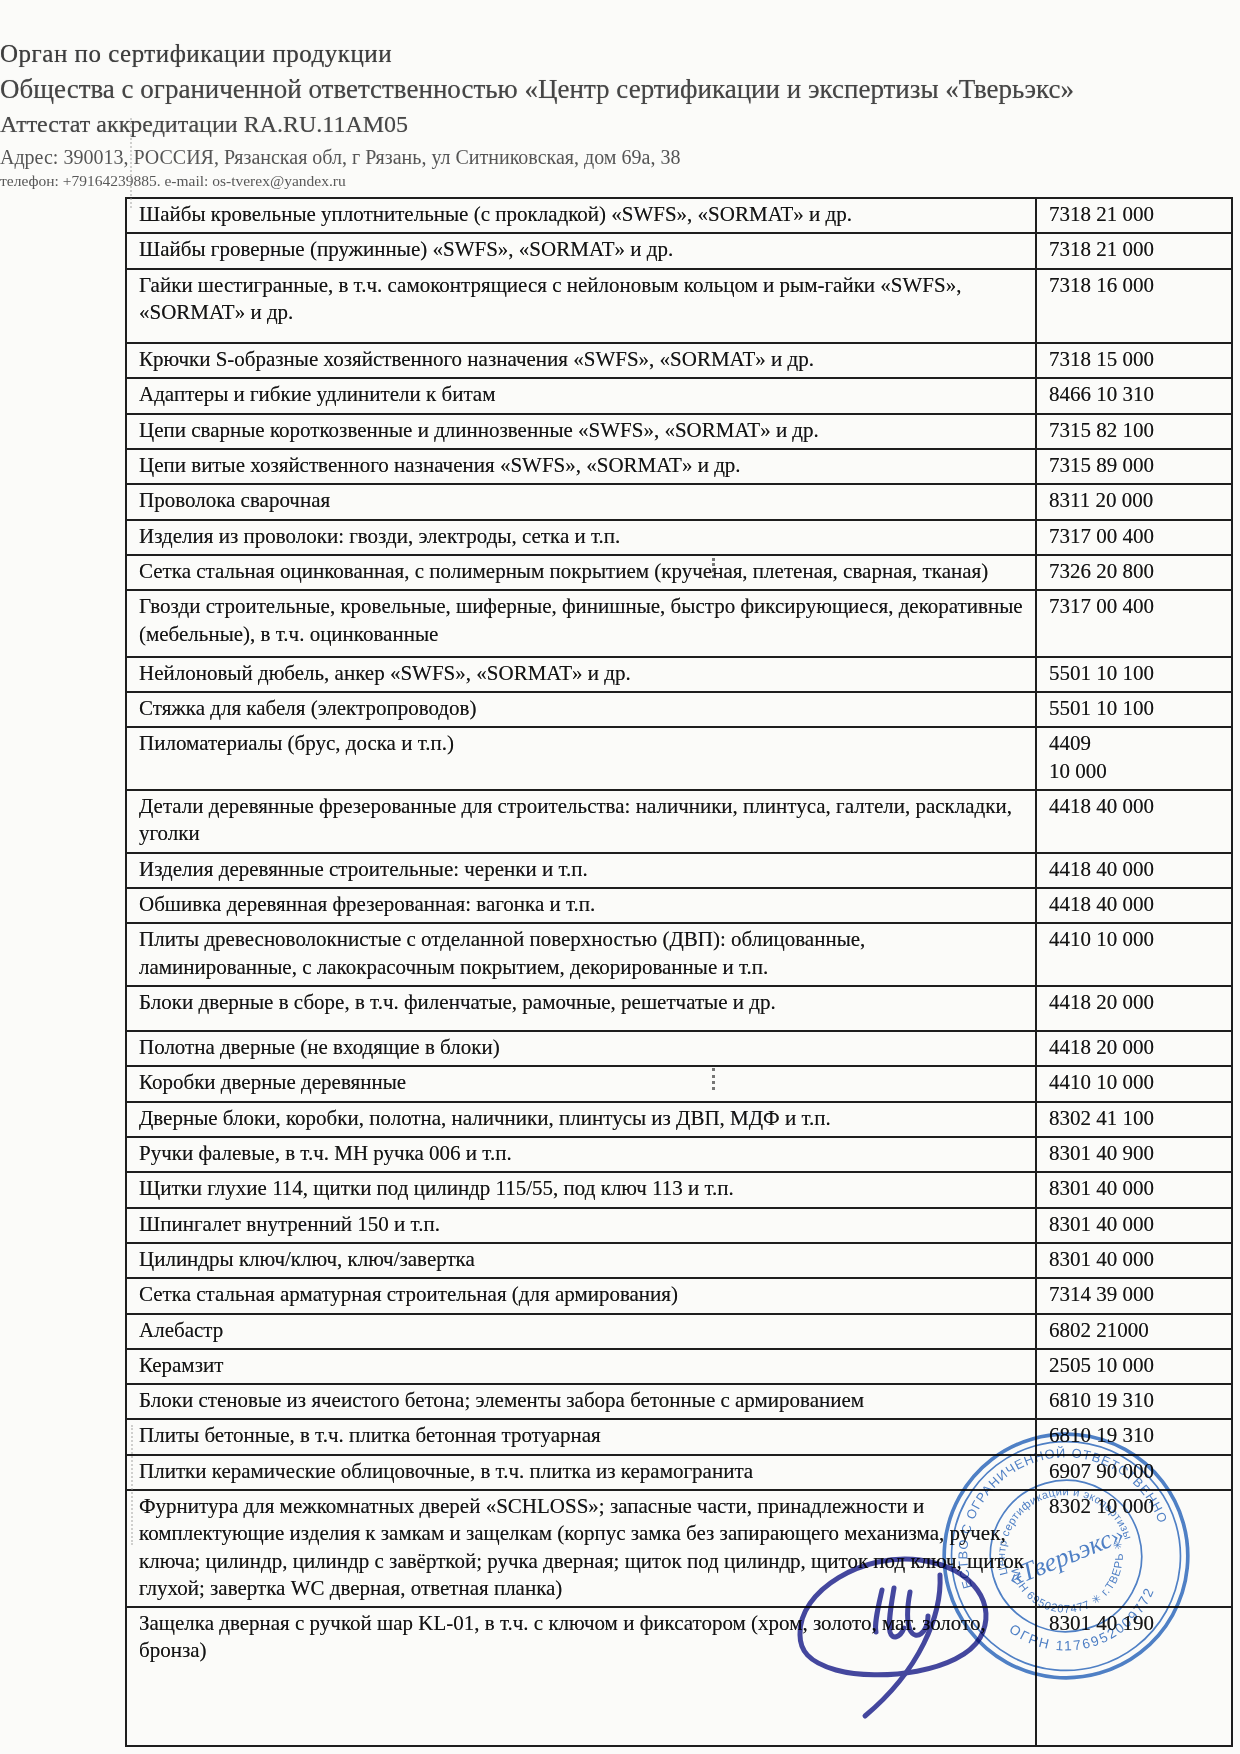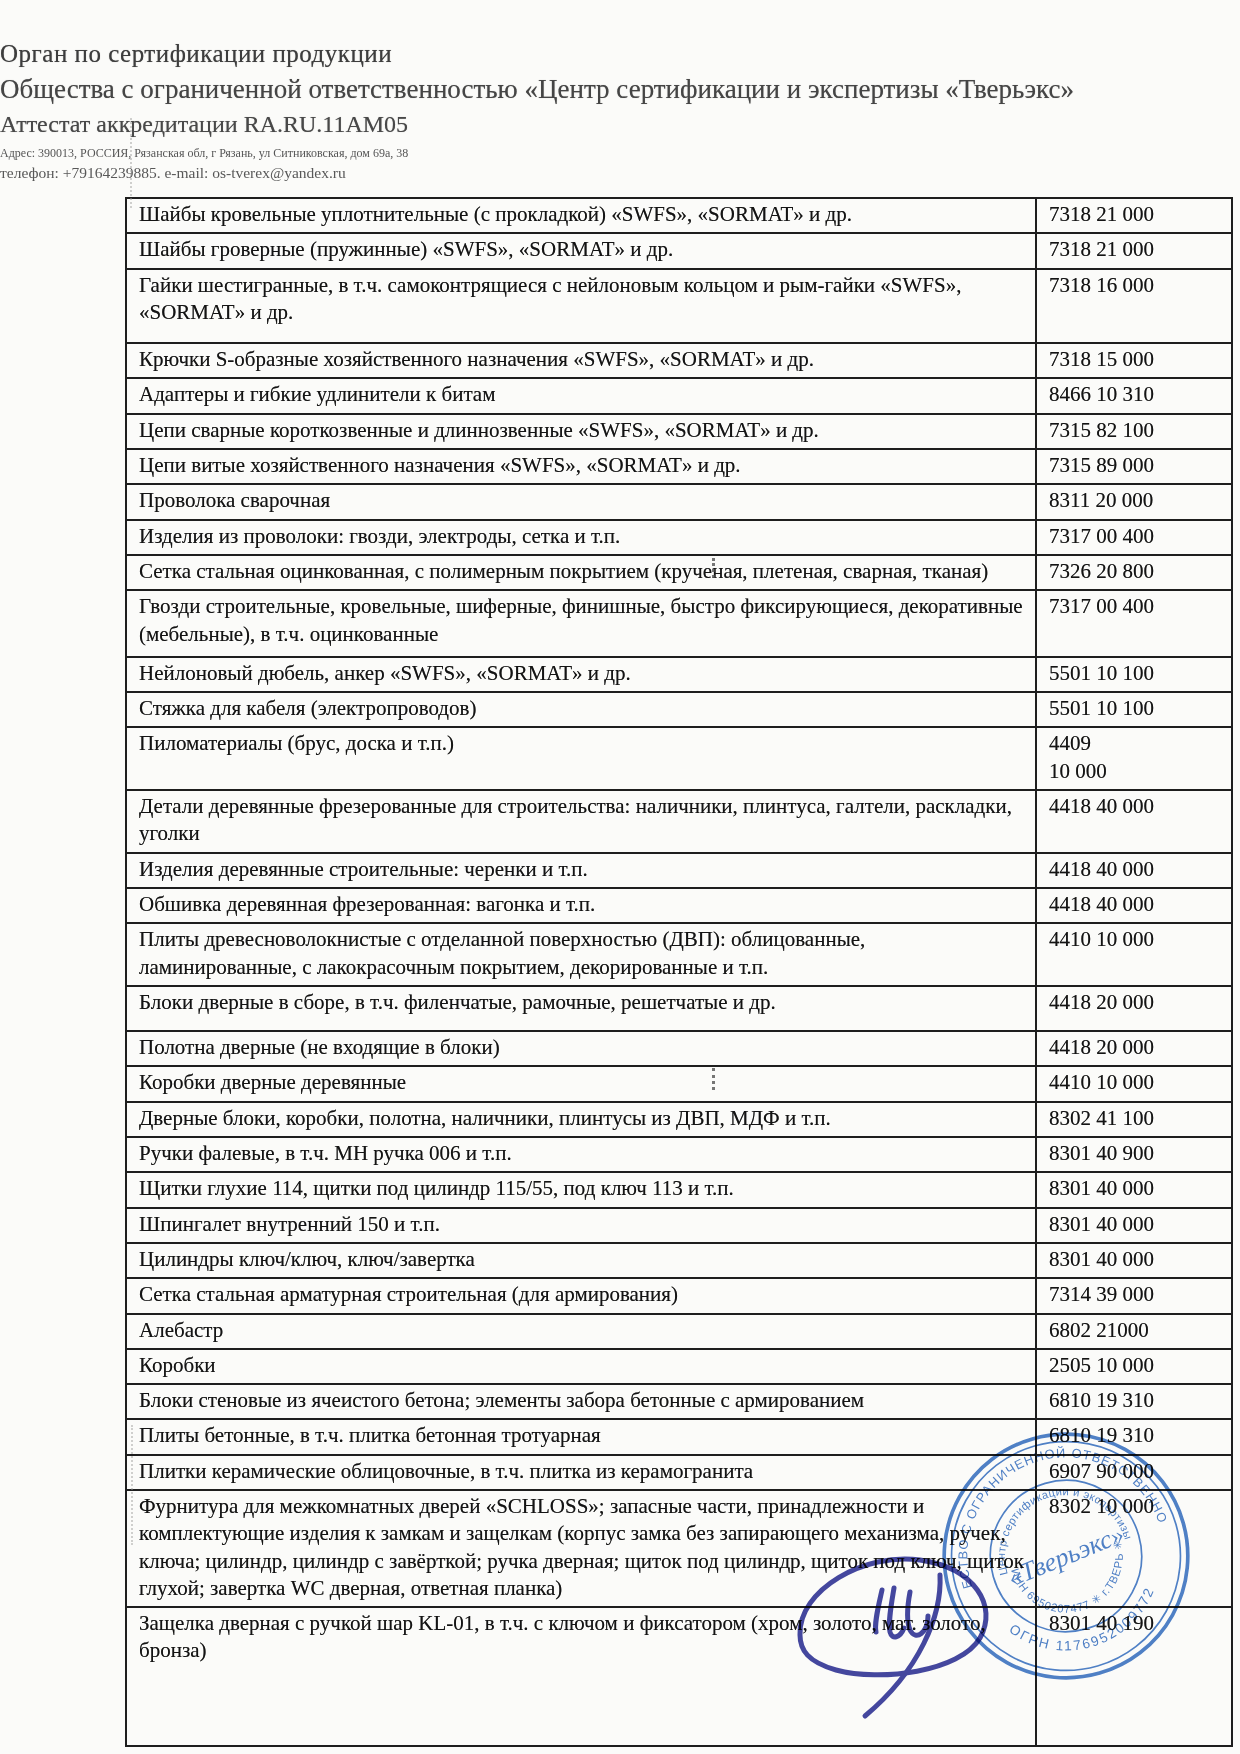--- a/index.html
+++ b/index.html
@@ -11,21 +11,21 @@
     position:relative;
     overflow:hidden;
   }
   .page{position:relative;width:1240px;height:1754px;}
 
   
   .header{position:absolute;top:40px;left:0;width:100%;color:#3a3a3a;}
   .header .h1{font-size:25px;letter-spacing:.5px;color:#3d3d3d;text-shadow:0 0 .7px rgba(40,40,40,.6);}
   .header .h2{font-size:27px;margin-top:6px;color:#454545;text-shadow:0 0 .7px rgba(40,40,40,.5);}
   .header .h3{font-size:24px;margin-top:6px;color:#484848;text-shadow:0 0 .7px rgba(40,40,40,.5);}
-  .header .h4{font-size:12px;margin-top:8px;color:#555;}
+  .header .h4{font-size:20px;margin-top:8px;color:#555;}
   .header .h5{font-size:15.5px;margin-top:3px;color:#585858;}
 
   
   table.products{
     position:absolute;top:197px;left:125px;
     width:1062px;border-collapse:collapse;
     table-layout:fixed;
   }
   table.products td{
     border:2px solid #1e1e1e;
@@ -186,21 +186,21 @@
         </tr>
         <tr>
           <td class="c-product">Сетка стальная арматурная строительная (для армирования)</td>
           <td class="c-code">7314 39 000</td>
         </tr>
         <tr>
           <td class="c-product">Алебастр</td>
           <td class="c-code">6802 21000</td>
         </tr>
         <tr>
-          <td class="c-product">Коробки</td>
+          <td class="c-product">Керамзит</td>
           <td class="c-code">2505 10 000</td>
         </tr>
         <tr>
           <td class="c-product">Блоки стеновые из ячеистого бетона; элементы забора бетонные с армированием</td>
           <td class="c-code">6810 19 310</td>
         </tr>
         <tr>
           <td class="c-product">Плиты бетонные, в т.ч. плитка бетонная тротуарная</td>
           <td class="c-code">6810 19 310</td>
         </tr>

